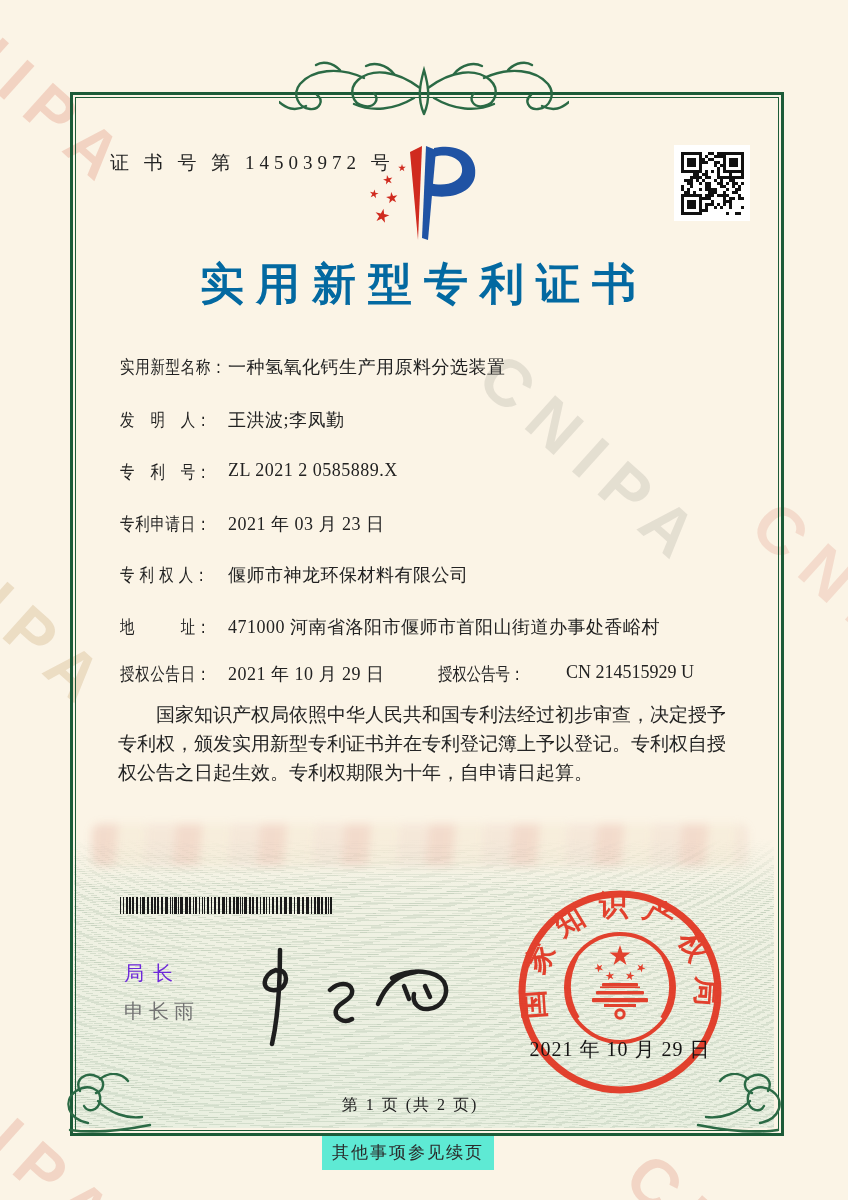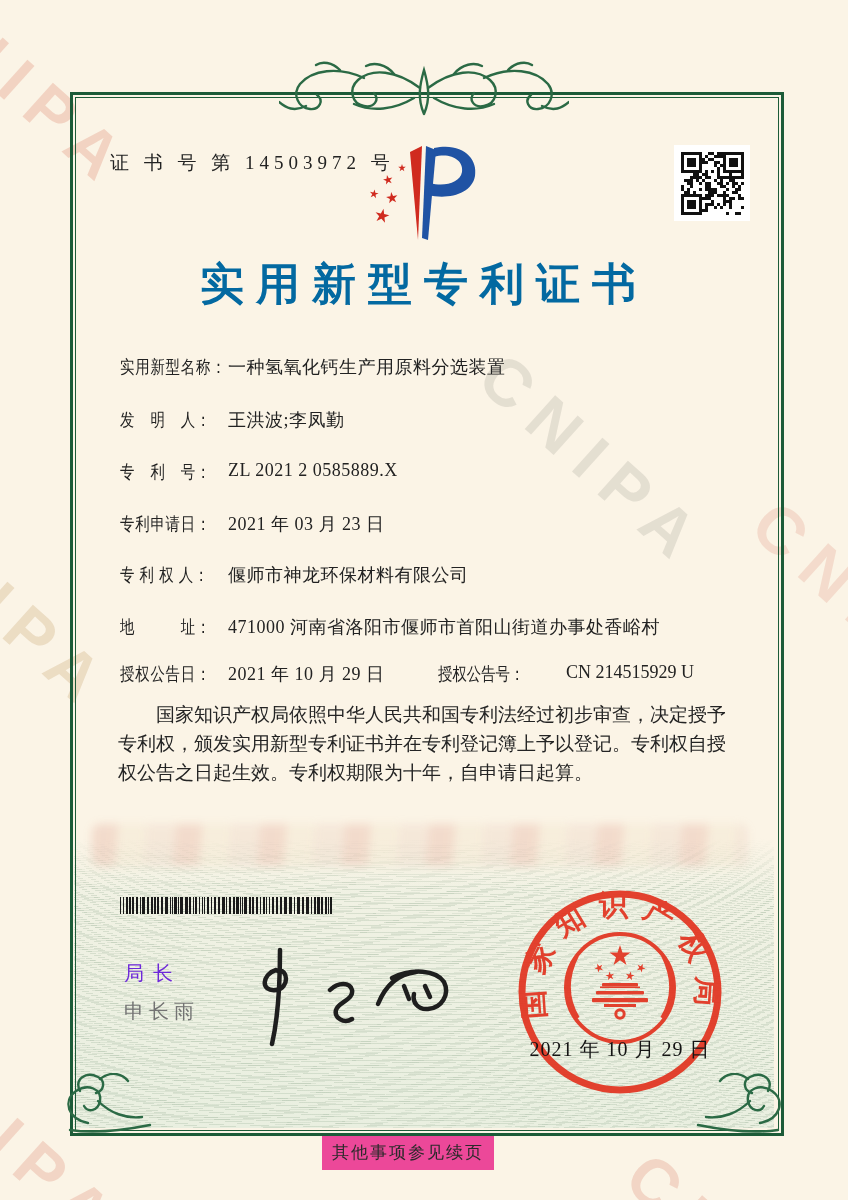--- a/index.html
+++ b/index.html
@@ -65,21 +65,21 @@
   .sig-title{position:absolute;left:124px;top:960px;font-size:20px;letter-spacing:9px;
     font-family:"Liberation Sans","DejaVu Sans",sans-serif;color:#6d28d9;z-index:5;}
   .sig-name{position:absolute;left:124px;top:998px;font-size:20px;letter-spacing:5px;
     font-family:Liberation Serif, serif;color:#737373;z-index:5;}
   .signature{position:absolute;left:232px;top:938px;z-index:5;}
   .seal{position:absolute;left:514px;top:886px;z-index:4;}
   .seal-date{position:absolute;left:520px;top:1036px;width:200px;text-align:center;
     font-size:20px;letter-spacing:1px;color:#141414;z-index:6;}
   .page-ind{position:absolute;left:70px;top:1095px;width:680px;text-align:center;
     font-size:16px;letter-spacing:2px;z-index:5;}
-  .cont-box{position:absolute;left:322px;top:1136px;width:172px;height:34px;background:#ec4899;
+  .cont-box{position:absolute;left:322px;top:1136px;width:172px;height:34px;background:#5eead4;
     text-align:center;line-height:34px;font-size:17px;letter-spacing:2px;z-index:5;color:#2a2a2a;}
 </style>
 </head>
 <body>
 
 <div class="page">
 
   <div class="wm wm-pink-tl">CNIPA</div>
   <div class="wm wm-tan-left">CNIPA</div>
   <div class="wm wm-grey-right">CNIPA</div>
@@ -512,15 +512,16 @@
       <rect x="86" y="100.5" width="40" height="1.6"></rect>
       <rect x="78" y="112" width="56" height="4.2" rx="1"></rect>
       <rect x="90" y="118" width="32" height="3"></rect>
       <circle cx="106" cy="128" r="4.2" fill="none" stroke="#e2331f" stroke-width="3"></circle>
       <path d="M63,70 C52,92 52,112 64,132" fill="none" stroke="#e2331f" stroke-width="3.6"></path>
       <path d="M149,70 C160,92 160,112 148,132" fill="none" stroke="#e2331f" stroke-width="3.6"></path>
     </g>
   </svg>
   <div class="seal-date">2021 年 10 月 29 日</div>
 
+  <div class="page-ind">第 1 页 (共 2 页)</div>
   <div class="cont-box">其他事项参见续页</div>
 
 </div>
 
 </body></html>

